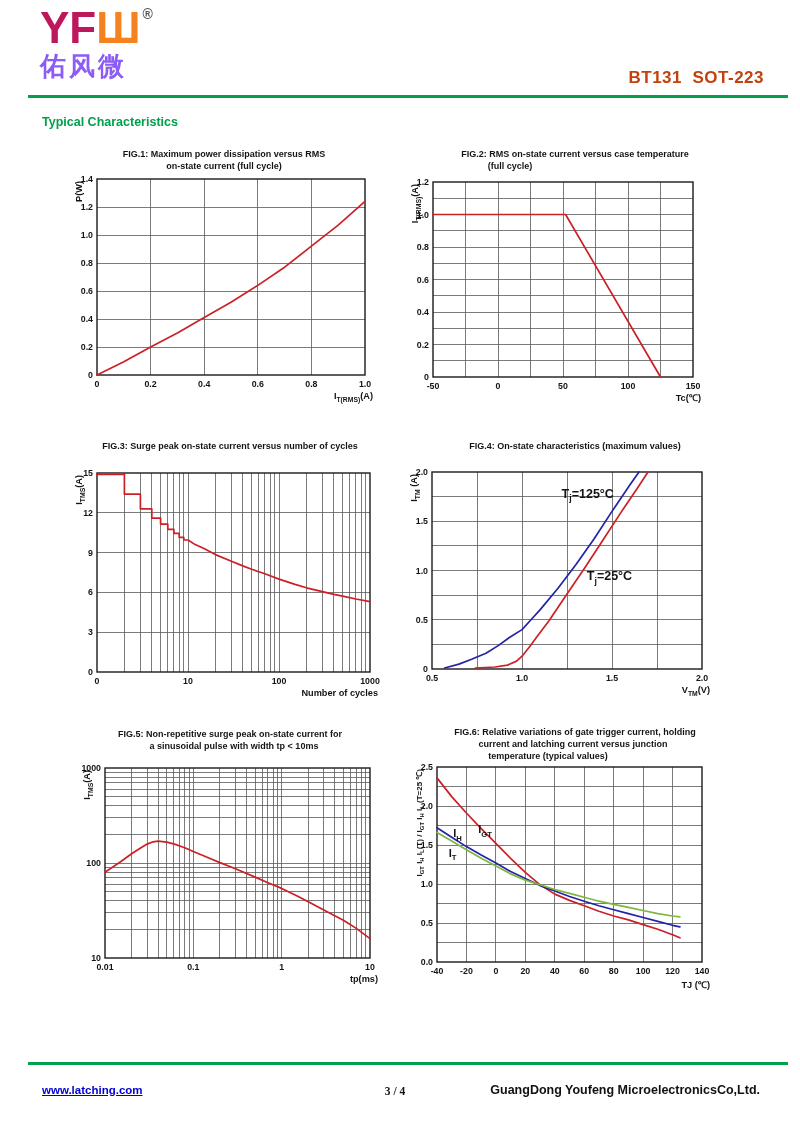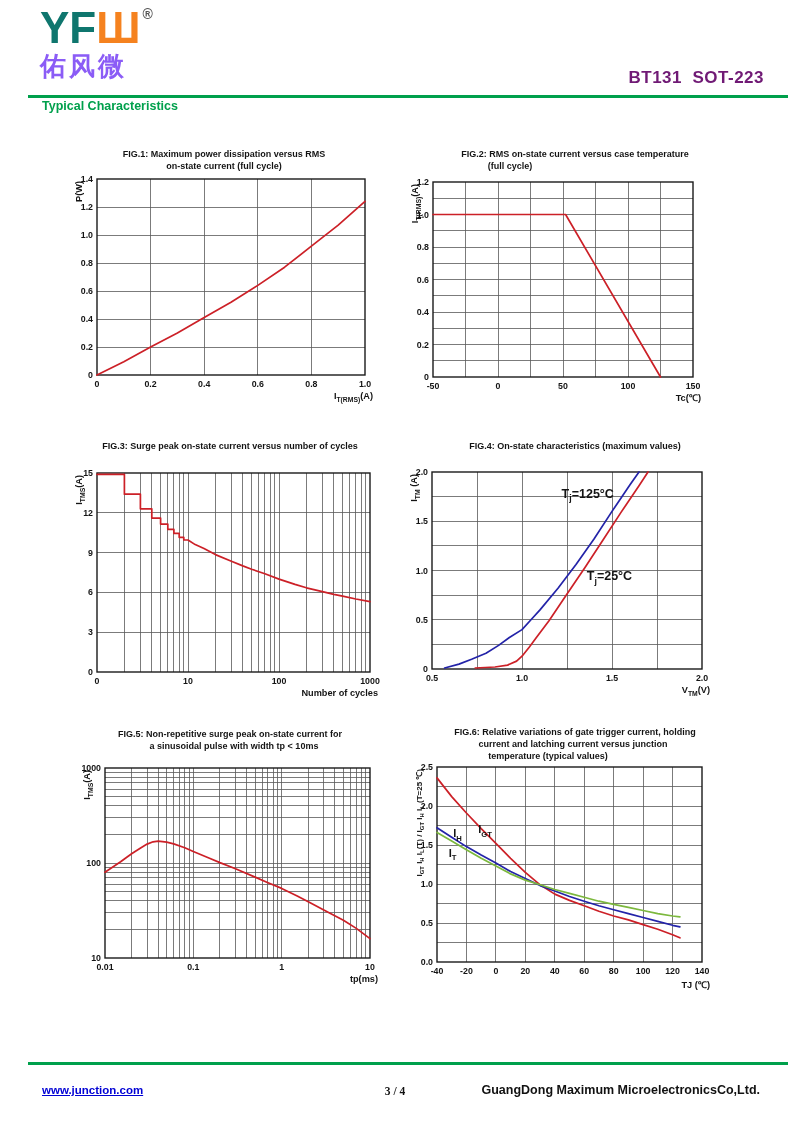--- a/index.html
+++ b/index.html
@@ -4,32 +4,32 @@
 <style>
   html,body{margin:0;padding:0;background:#e8e8e8;}
   .page{
     position:relative;width:800px;height:1130px;background:#ffffff;
     margin:0 auto;overflow:hidden;
     font-family:"Liberation Sans",sans-serif;color:#111;
   }
   
   .logo{position:absolute;left:40px;top:6px;line-height:1;}
   .logo-main{font-size:44px;font-weight:bold;letter-spacing:0px;}
-  .logo-yf{color:#0f766e;}
+  .logo-yf{color:#be185d;}
   .logo-w{color:#f5821f;}
   .logo-reg{font-size:14px;font-weight:bold;color:#555;position:relative;top:-24px;left:2px;}
   .logo-cn{font-size:26px;font-weight:bold;color:#8b5cf6;letter-spacing:3px;margin-top:3px;}
   .part-number{
-    position:absolute;right:36px;top:68px;font-size:17px;font-weight:bold;color:#701a75;
+    position:absolute;right:36px;top:68px;font-size:17px;font-weight:bold;color:#c2410c;
     white-space:pre;letter-spacing:0.5px;
   }
   .rule{position:absolute;left:28px;width:760px;height:3px;background:#00a04c;}
   .rule-header{top:95px;}
   .rule-footer{top:1062px;}
-  .section-title{position:absolute;left:42px;top:99px;font-size:12.5px;font-weight:bold;color:#00a04c;}
+  .section-title{position:absolute;left:42px;top:115px;font-size:12.5px;font-weight:bold;color:#00a04c;}
   
   .fig{position:absolute;}
   svg text{font-family:"Liberation Sans",sans-serif;font-weight:bold;fill:#141414;}
   
   .footer-website{
     position:absolute;left:42px;top:1084px;font-size:11.5px;font-weight:bold;
     color:#0000d4;text-decoration:underline;cursor:pointer;
   }
   .footer-page{position:absolute;left:355px;top:1085px;width:80px;text-align:center;font-size:11.5px;font-weight:bold;white-space:pre;font-family:Liberation Serif, serif;}
   .footer-company{position:absolute;right:40px;top:1083px;font-size:12.5px;font-weight:bold;}
@@ -333,17 +333,17 @@
             <text x="168" y="22">current and latching current versus junction</text>
             <text x="143" y="34">temperature (typical values)</text>
           </g>
           <text x="48.19444444444444" y="112.2" font-size="11" font-family="&quot;Liberation Serif&quot;, serif" font-weight="bold"><tspan font-size="11">I</tspan><tspan dy="3.3" font-size="7.699999999999999">H</tspan></text>
           <text x="73.22222222222223" y="108.30000000000001" font-size="11" font-family="&quot;Liberation Serif&quot;, serif" font-weight="bold"><tspan font-size="11">I</tspan><tspan dy="3.3" font-size="7.699999999999999">GT</tspan></text>
           <text x="43.77777777777778" y="131.7" font-size="11" font-family="&quot;Liberation Serif&quot;, serif" font-weight="bold"><tspan font-size="11">I</tspan><tspan dy="3.3" font-size="7.699999999999999">T</tspan></text>
         </svg></div>
   </main>
 
   <div class="rule rule-footer"></div>
-  <a class="footer-website">www.junction.com</a>
+  <a class="footer-website">www.latching.com</a>
   <div class="footer-page">3 / 4</div>
-  <div class="footer-company">GuangDong Maximum MicroelectronicsCo,Ltd.</div>
+  <div class="footer-company">GuangDong Youfeng MicroelectronicsCo,Ltd.</div>
 
 </div>
 
 </body></html>

